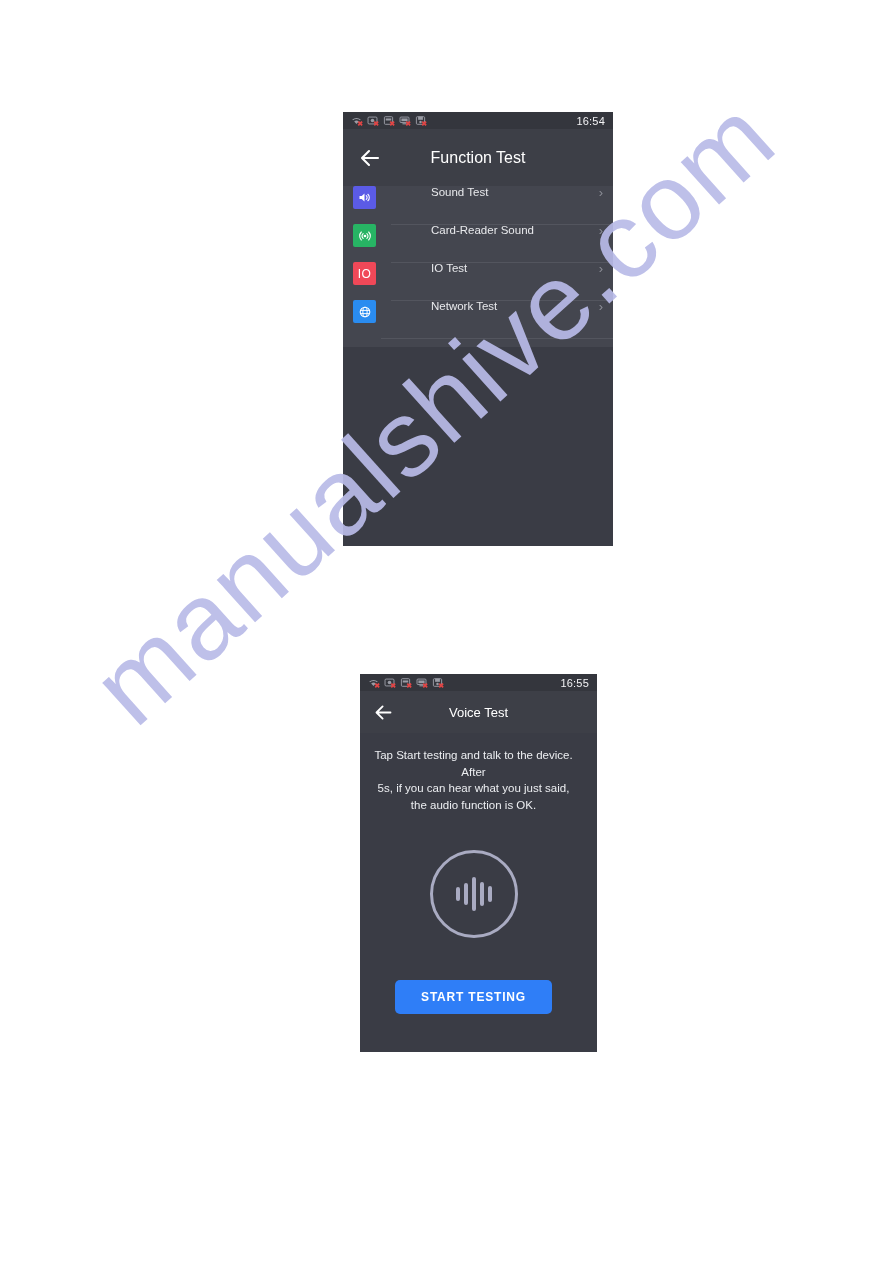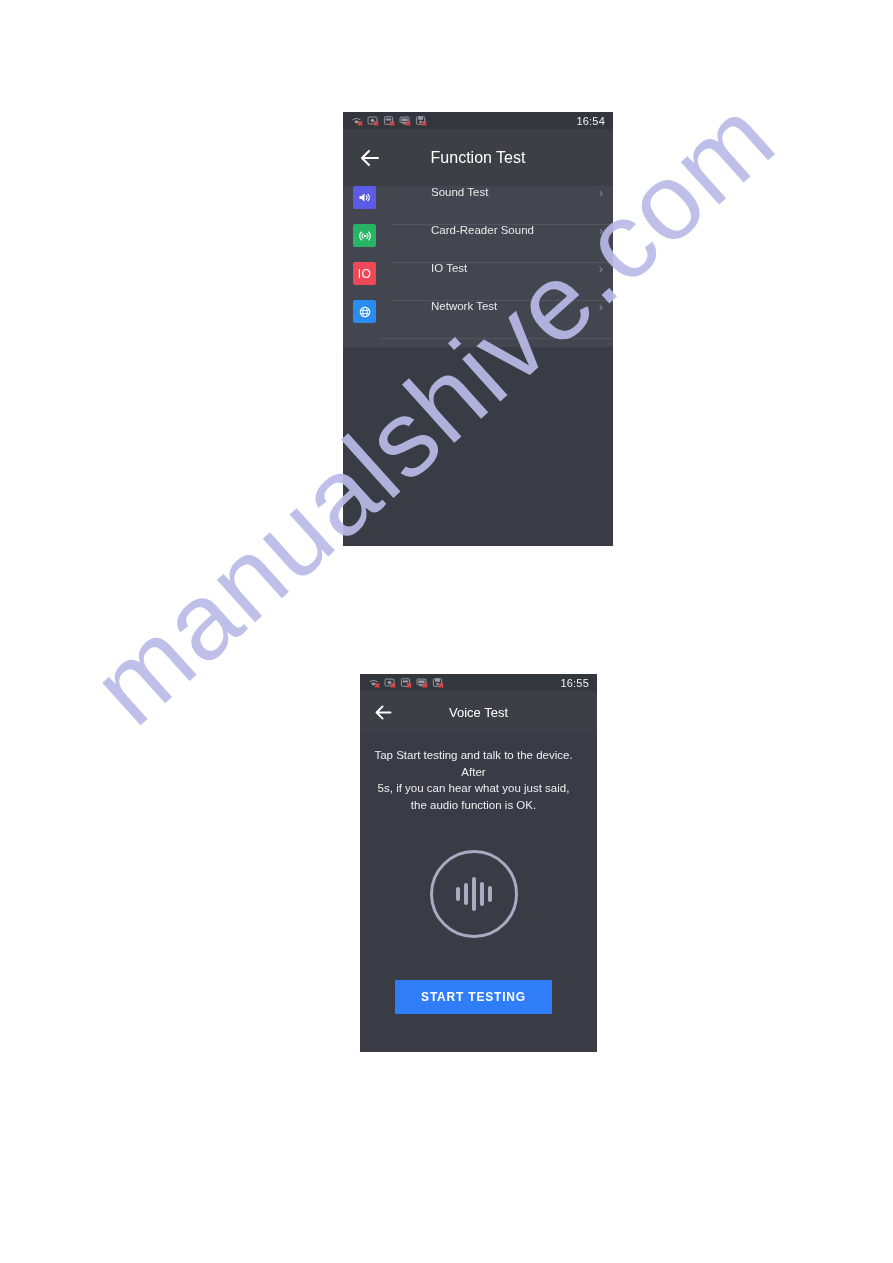--- a/index.html
+++ b/index.html
@@ -220,21 +220,21 @@
     justify-content: center;
     margin-top: 42px;
   }
   .primary-btn {
     background: #2f7ef7;
     color: #ffffff;
     font-size: 12px;
     font-weight: bold;
     letter-spacing: 0.8px;
     border: none;
-    border-radius: 0;
+    border-radius: 5px;
     padding: 10px 26px;
     cursor: pointer;
     font-family: "Liberation Sans", sans-serif;
   }
 </style>
 </head>
 <body>
 
 <div id="watermark-layer">
   <div id="watermark-text">manualshive.com</div>

